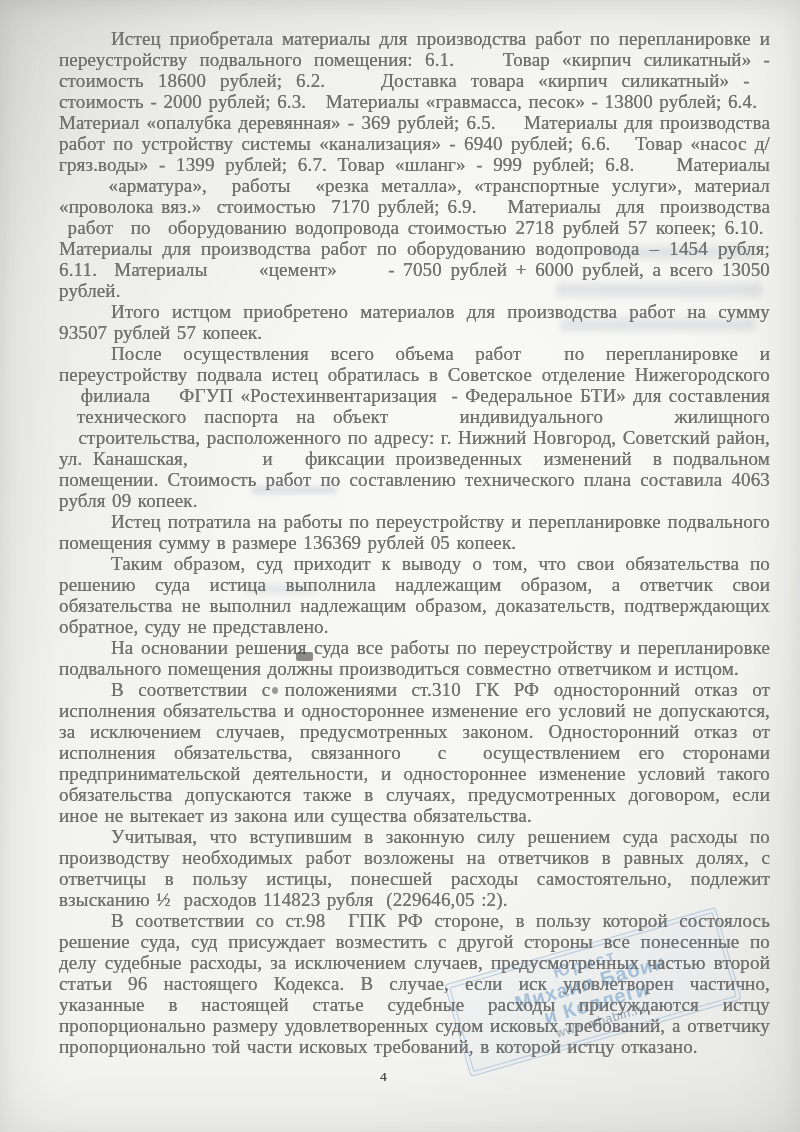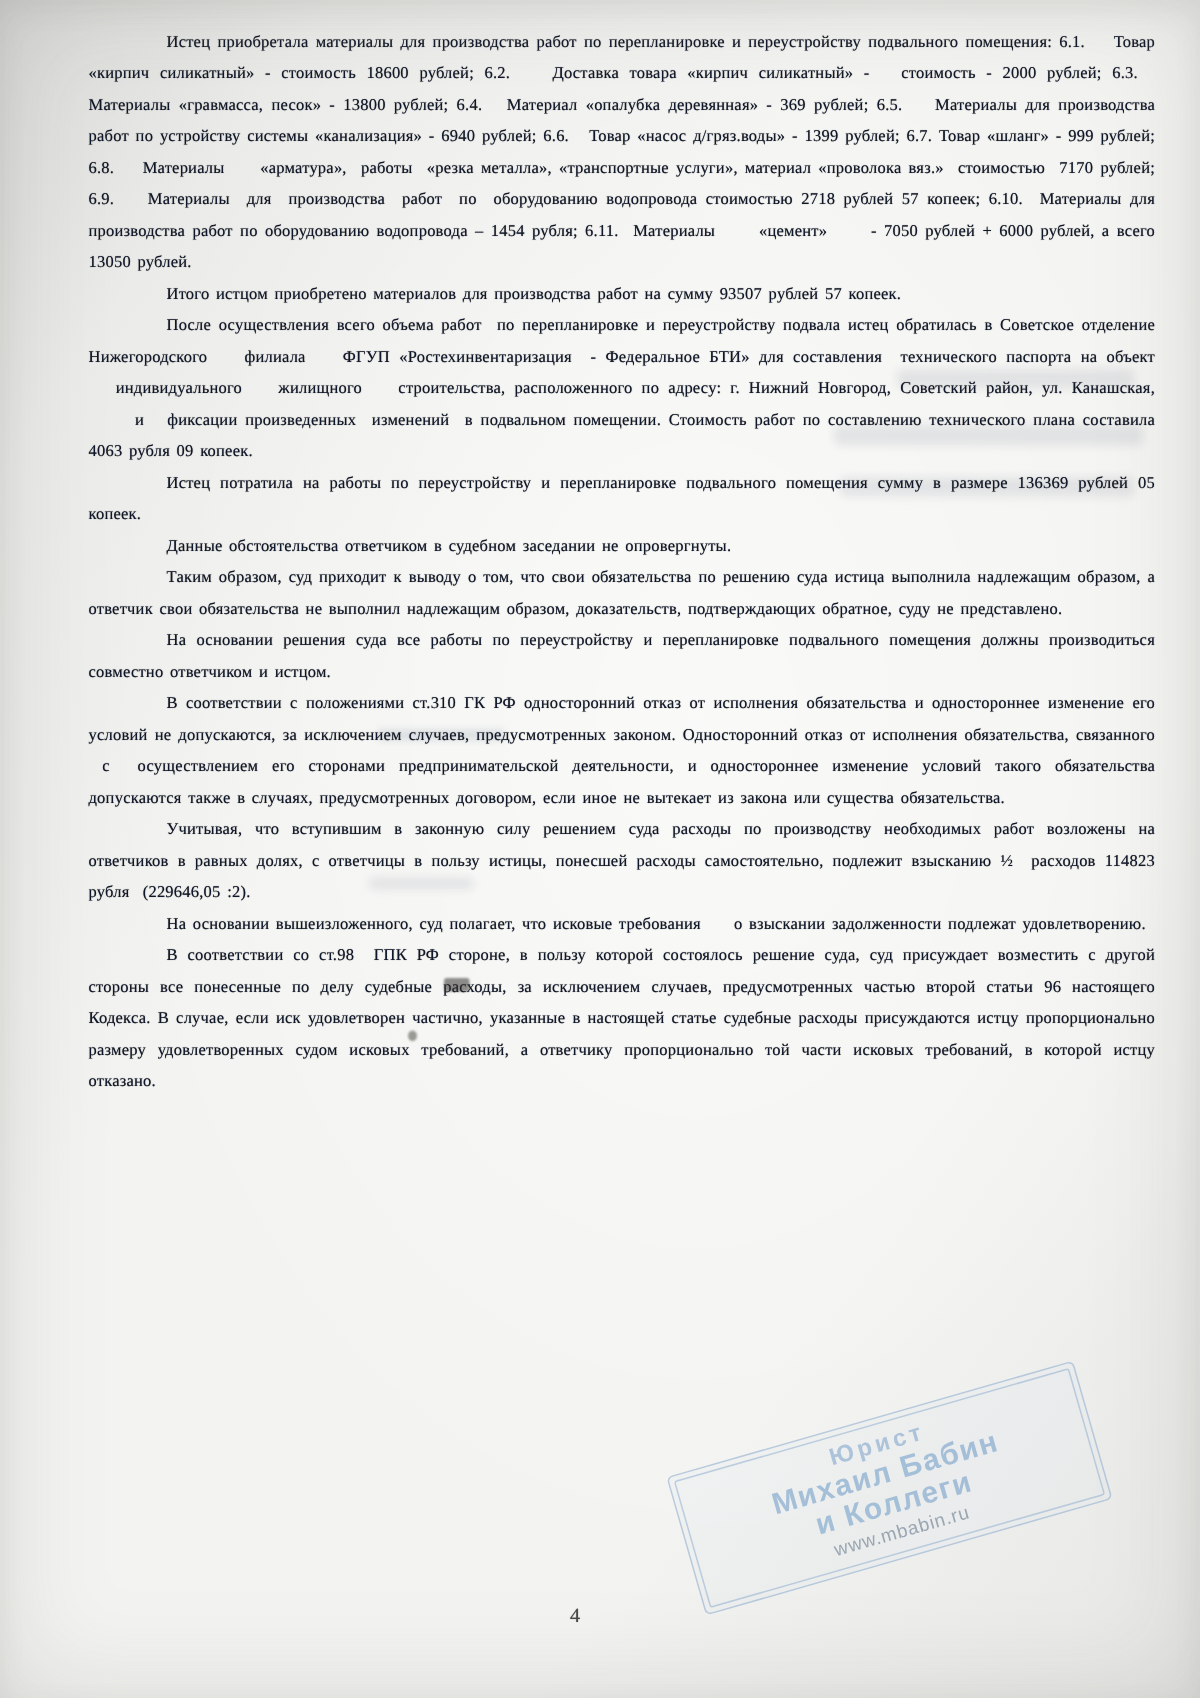--- a/index.html
+++ b/index.html
@@ -15,24 +15,24 @@
   body::after { 
     content: "";
     position: absolute; inset: 0;
     box-shadow: inset 0 0 70px rgba(125,124,118,0.22), inset 0 6px 18px rgba(120,120,114,0.12);
     pointer-events: none;
     z-index: 5;
   }
 
   .doc-text {
     position: absolute;
-    left: 59px; top: 18px; width: 711px;
+    left: 59px; top: 28px; width: 711px;
     z-index: 2;
-    color: #0f172a;
-    font-size: 11px;
+    color: #737373;
+    font-size: 19px;
     line-height: 21px;
     text-align: justify;
     letter-spacing: 0.15px;
     word-spacing: 1.5px;
     text-shadow: 0 0 0.6px rgba(72,70,66,0.85);
   }
   .doc-text p { margin: 0; text-indent: 52px; }
 
   .page-number {
     position: absolute;
@@ -110,22 +110,20 @@
     <div class="stamp-word-3">и Коллеги</div>
     <div class="stamp-url">www.mbabin.ru</div>
   </div>
 </div>
 
 <div class="doc-text">
   <p>Истец приобретала материалы для производства работ по&nbsp;перепланировке и переустройству подвального помещения: 6.1.&nbsp;&nbsp;&nbsp; Товар «кирпич силикатный» - стоимость 18600 рублей; 6.2.&nbsp;&nbsp;&nbsp; Доставка товара «кирпич силикатный» -&nbsp;&nbsp; стоимость - 2000 рублей; 6.3.&nbsp;&nbsp; Материалы «гравмасса, песок» - 13800 рублей; 6.4.&nbsp;&nbsp; Материал «опалубка деревянная» - 369 рублей; 6.5.&nbsp;&nbsp;&nbsp; Материалы для производства работ по устройству системы «канализация» - 6940 рублей; 6.6.&nbsp;&nbsp; Товар «насос д/гряз.воды» - 1399 рублей; 6.7. Товар «шланг» - 999 рублей; 6.8.&nbsp;&nbsp;&nbsp; Материалы &nbsp;&nbsp;&nbsp;&nbsp;«арматура», &nbsp;работы &nbsp;«резка металла», «транспортные услуги», материал «проволока вяз.»&nbsp; стоимостью &nbsp;7170 рублей; 6.9.&nbsp;&nbsp;&nbsp; Материалы &nbsp;для &nbsp;производства &nbsp;работ &nbsp;по &nbsp;оборудованию&nbsp;водопровода стоимостью 2718 рублей 57 копеек; 6.10.&nbsp; Материалы для производства работ по оборудованию водопровода – 1454 рубля; 6.11.&nbsp; Материалы &nbsp;&nbsp;&nbsp;&nbsp;&nbsp;«цемент»&nbsp;&nbsp;&nbsp;&nbsp;&nbsp; - 7050 рублей + 6000 рублей, а всего 13050 рублей.</p>
   <p>Итого истцом приобретено материалов для производства работ на сумму 93507 рублей 57 копеек.</p>
   <p>После осуществления всего объема работ &nbsp;по перепланировке и переустройству подвала истец обратилась в Советское отделение Нижегородского &nbsp;&nbsp;&nbsp;филиала &nbsp;&nbsp;&nbsp;ФГУП «Ростехинвентаризация &nbsp;- Федеральное БТИ» для составления &nbsp;технического паспорта на объект &nbsp;&nbsp;&nbsp;индивидуального &nbsp;&nbsp;&nbsp;жилищного &nbsp;&nbsp;&nbsp;строительства,&nbsp;расположенного по адресу: г. Нижний Новгород, Советский район, ул. Канашская, &nbsp;&nbsp;&nbsp;&nbsp;&nbsp;&nbsp;и &nbsp;&nbsp;фиксации произведенных &nbsp;изменений &nbsp;в&nbsp;подвальном помещении. Стоимость работ по составлению технического плана составила 4063 рубля 09 копеек.</p>
   <p>Истец потратила на работы по переустройству и перепланировке подвального помещения сумму в размере 136369 рублей 05 копеек.</p>
-  <p>Данные обстоятельства ответчиком в судебном заседании не опровергнуты.</p>
   <p>Таким образом, суд приходит к выводу о том, что свои обязательства по решению суда истица выполнила надлежащим образом, а ответчик свои обязательства не выполнил надлежащим образом, доказательств, подтверждающих обратное, суду не представлено.</p>
   <p>На основании решения суда все работы по переустройству и перепланировке подвального помещения должны производиться совместно ответчиком и истцом.</p>
   <p>В соответствии с положениями ст.310 ГК РФ односторонний отказ от исполнения обязательства и одностороннее изменение его условий не допускаются, за исключением случаев, предусмотренных законом. Односторонний отказ от исполнения обязательства, связанного &nbsp;с &nbsp;осуществлением его сторонами предпринимательской деятельности, и одностороннее изменение условий такого обязательства допускаются также в случаях, предусмотренных договором, если иное не вытекает из закона или существа обязательства.</p>
   <p>Учитывая, что вступившим в законную силу решением суда расходы по производству необходимых работ возложены на ответчиков в равных долях, с ответчицы в пользу истицы, понесшей расходы самостоятельно, подлежит взысканию ½ &nbsp;расходов 114823 рубля &nbsp;(229646,05 :2).</p>
-  <p>На основании вышеизложенного, суд полагает, что исковые требования &nbsp;&nbsp;&nbsp;&nbsp;о взыскании задолженности подлежат удовлетворению.</p>
   <p>В соответствии со ст.98 &nbsp;ГПК РФ стороне, в пользу которой состоялось решение суда, суд присуждает возместить с другой стороны все понесенные по делу судебные расходы, за исключением случаев, предусмотренных частью второй статьи 96 настоящего Кодекса. В случае, если иск удовлетворен частично, указанные в настоящей статье судебные расходы присуждаются истцу пропорционально размеру удовлетворенных судом исковых требований, а ответчику пропорционально той части исковых требований, в которой истцу отказано.</p>
 </div>
 
 <div class="page-number">4</div>
 
 </body></html>

